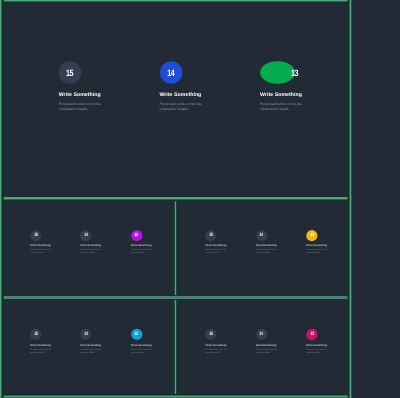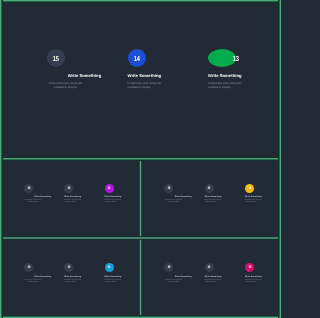--- a/index.html
+++ b/index.html
@@ -37,21 +37,21 @@
   #line-vmid{left:139px;top:159px;width:4px;height:159px;z-index:1;
     background:linear-gradient(to right,#24443e 0,#24443e 25%,#5da280 25%,#5da280 50%,#114e36 50%,#114e36 75%,#163032 75%,#163032 100%);}
 
   
   .canvas{position:absolute;left:0;top:0;opacity:0.999;}
   #panel-main .canvas{--u:0.5px;width:277px;height:156px;}
   #panel-t1 .canvas,#panel-t2 .canvas,#panel-t3 .canvas,#panel-t4 .canvas{--u:0.25px;width:138.5px;height:78px;}
 
   .row{position:absolute;left:0;top:0;}
   .item{position:absolute;top:calc(97.5 * var(--u));width:calc(150 * var(--u));}
-  .item.i0{left:calc(92 * var(--u));text-align:center;}
+  .item.i0{left:calc(92 * var(--u));}
   .item.i1{left:calc(253 * var(--u));}
   .item.i2{left:calc(414 * var(--u));}
 
   .circle{
     position:relative;top:calc(-1 * var(--u));
     width:calc(36 * var(--u));height:calc(36 * var(--u));border-radius:50%;
     display:flex;align-items:center;justify-content:center;
     color:#ffffff;box-sizing:border-box;
   }
   .num{

